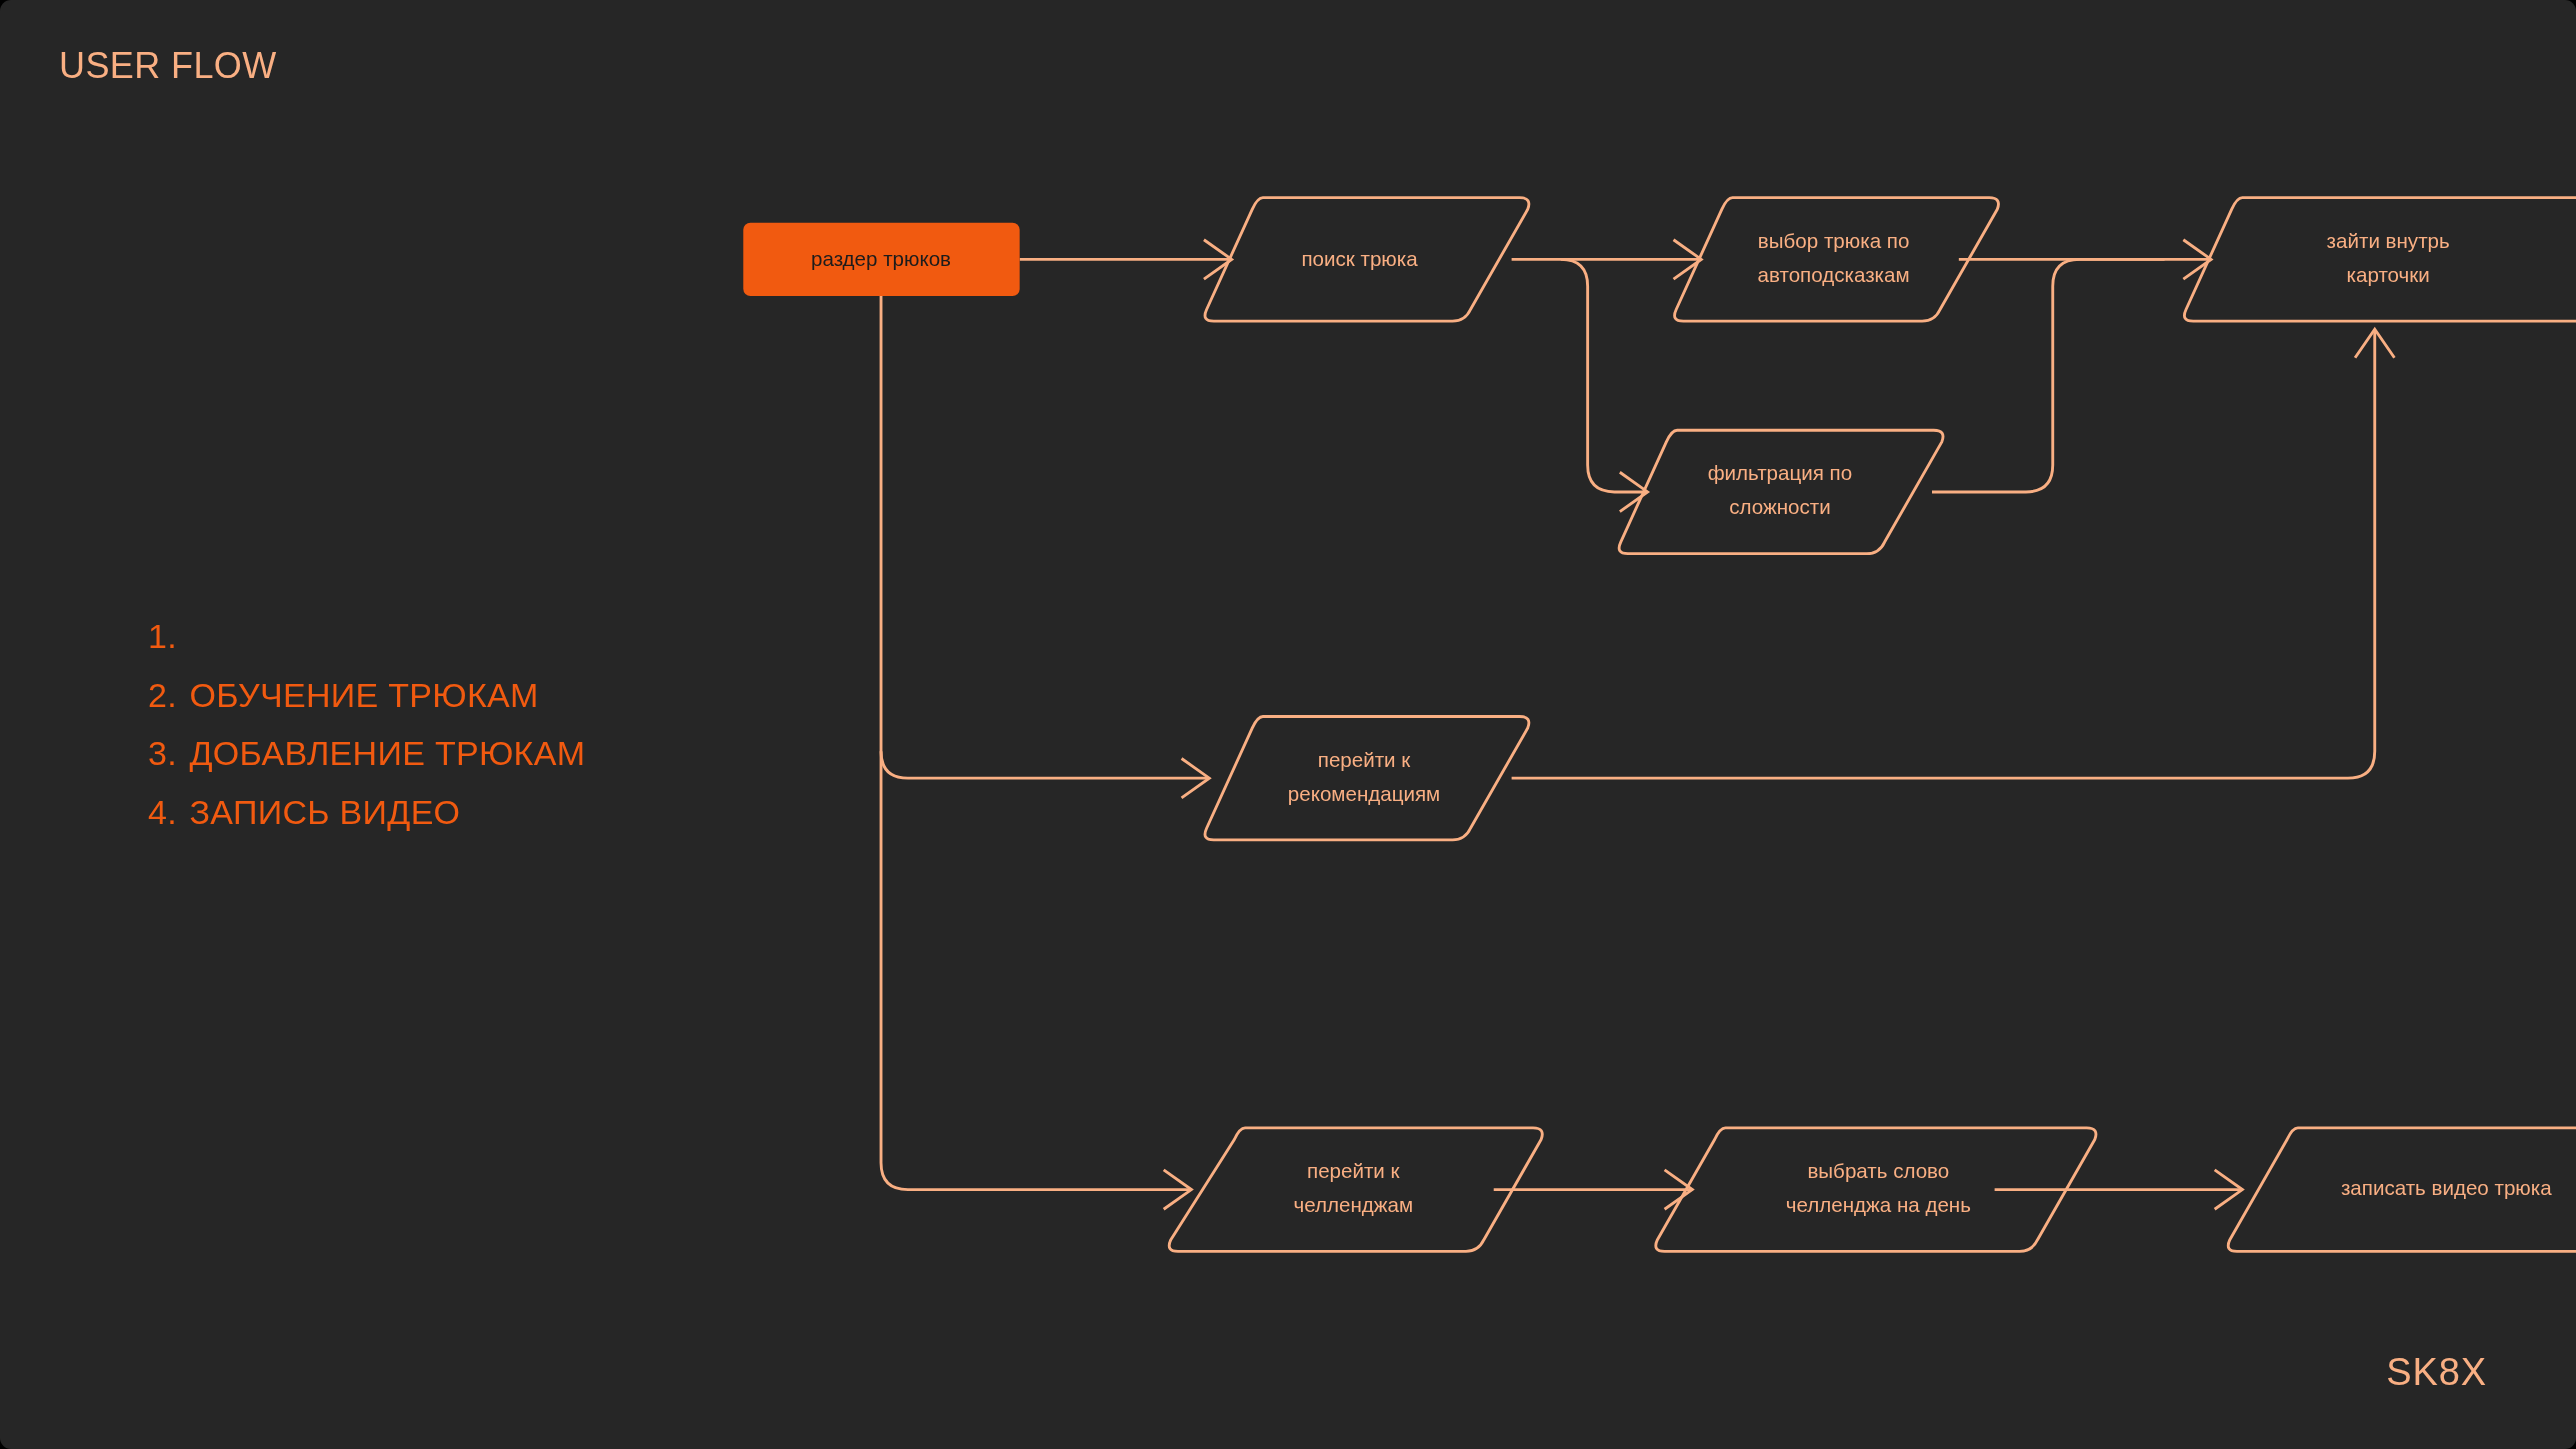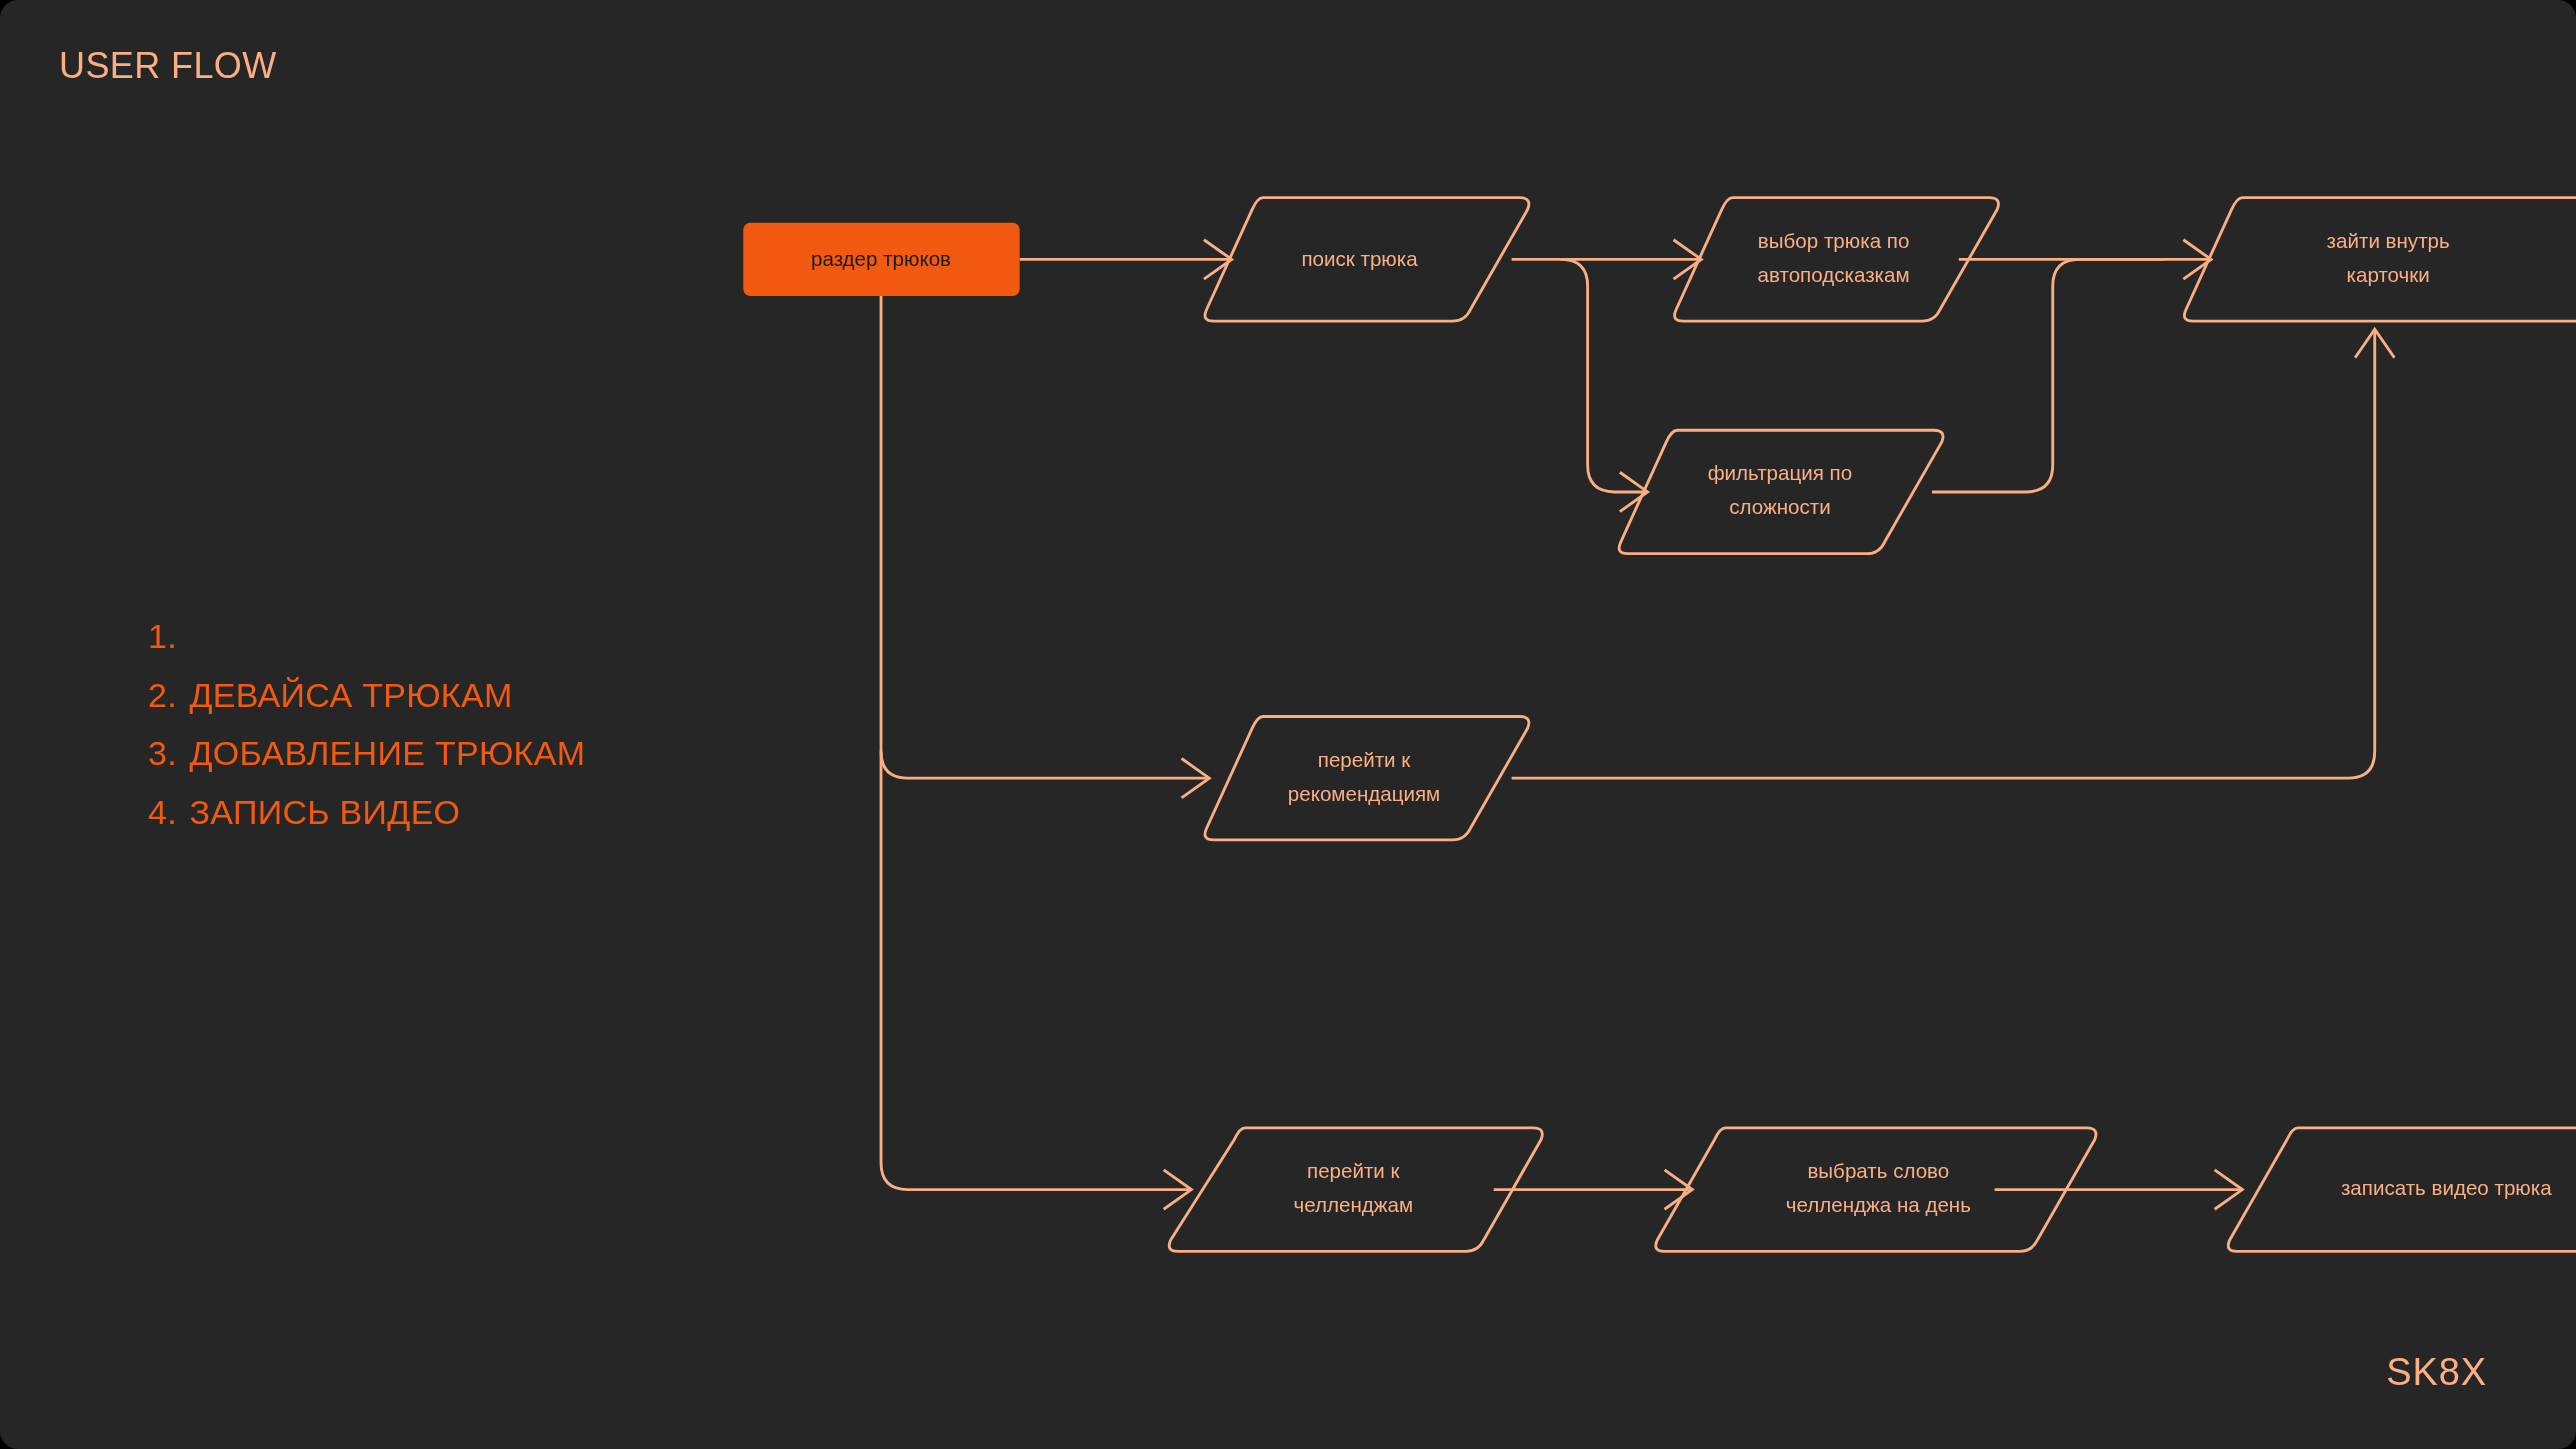--- a/index.html
+++ b/index.html
@@ -8,21 +8,21 @@
     background: #000000;
     width: 2576px;
     height: 1449px;
     overflow: hidden;
   }
   #canvas {
     position: relative;
     width: 2576px;
     height: 1449px;
     background: #262626;
-    border-radius: 18px;
+    border-radius: 11px;
     overflow: hidden;
     font-family: "Liberation Sans", sans-serif;
     text-align: center;
   }
   #title {
     position: absolute;
     left: 59px;
     top: 45px;
     font-size: 36px;
     letter-spacing: 0.4px;
@@ -113,21 +113,21 @@
 <div id="canvas">
 
   <div id="title">USER FLOW</div>
 
   <div id="steps">
     <div class="step-row">
       <span class="step-num">1.</span>
     </div>
     <div class="step-row">
       <span class="step-num">2.</span>
-      <span class="step-label">ДЕВАЙСА ТРЮКАМ</span>
+      <span class="step-label">ОБУЧЕНИЕ ТРЮКАМ</span>
     </div>
     <div class="step-row">
       <span class="step-num">3.</span>
       <span class="step-label">ДОБАВЛЕНИЕ ТРЮКАМ</span>
     </div>
     <div class="step-row">
       <span class="step-num">4.</span>
       <span class="step-label">ЗАПИСЬ ВИДЕО</span>
     </div>
   </div>

